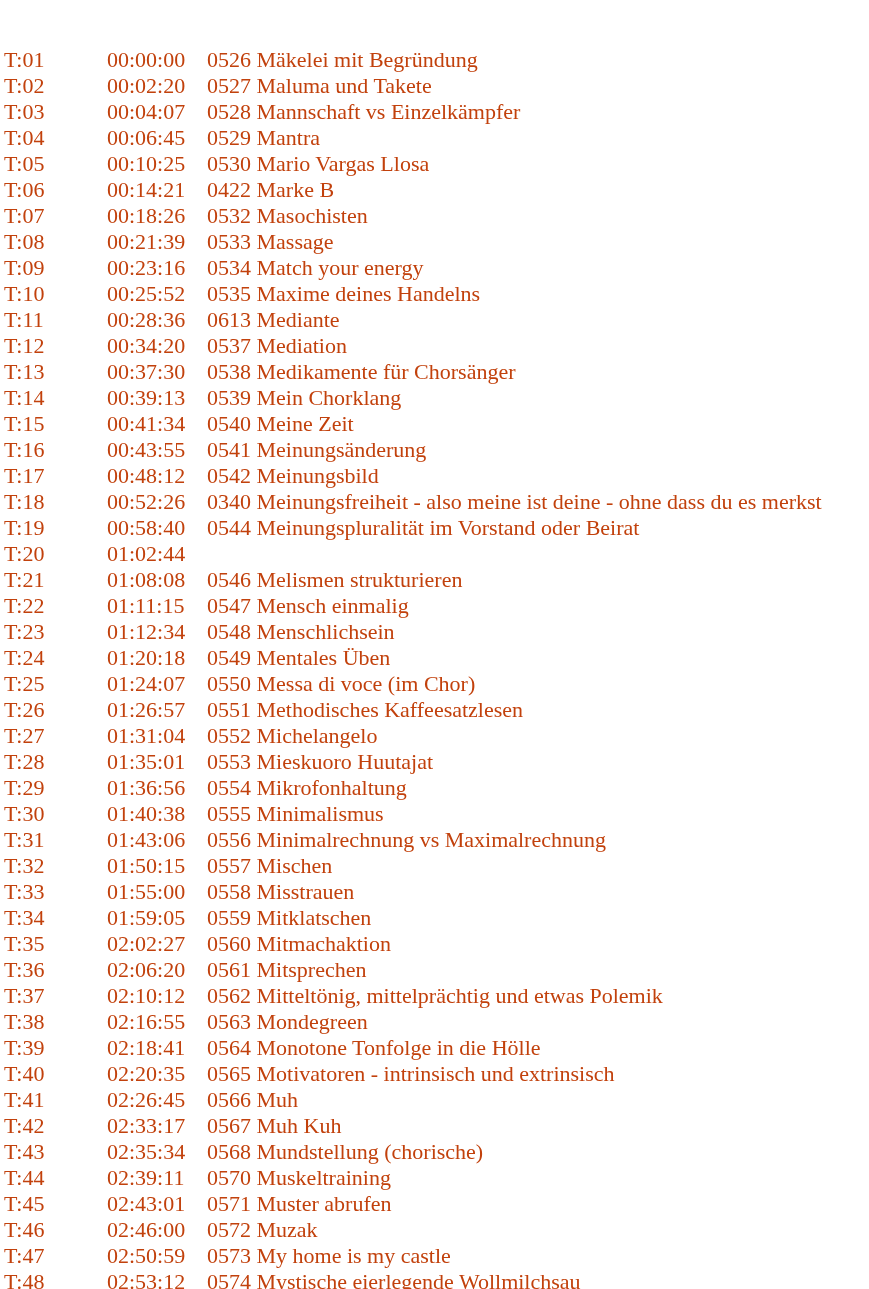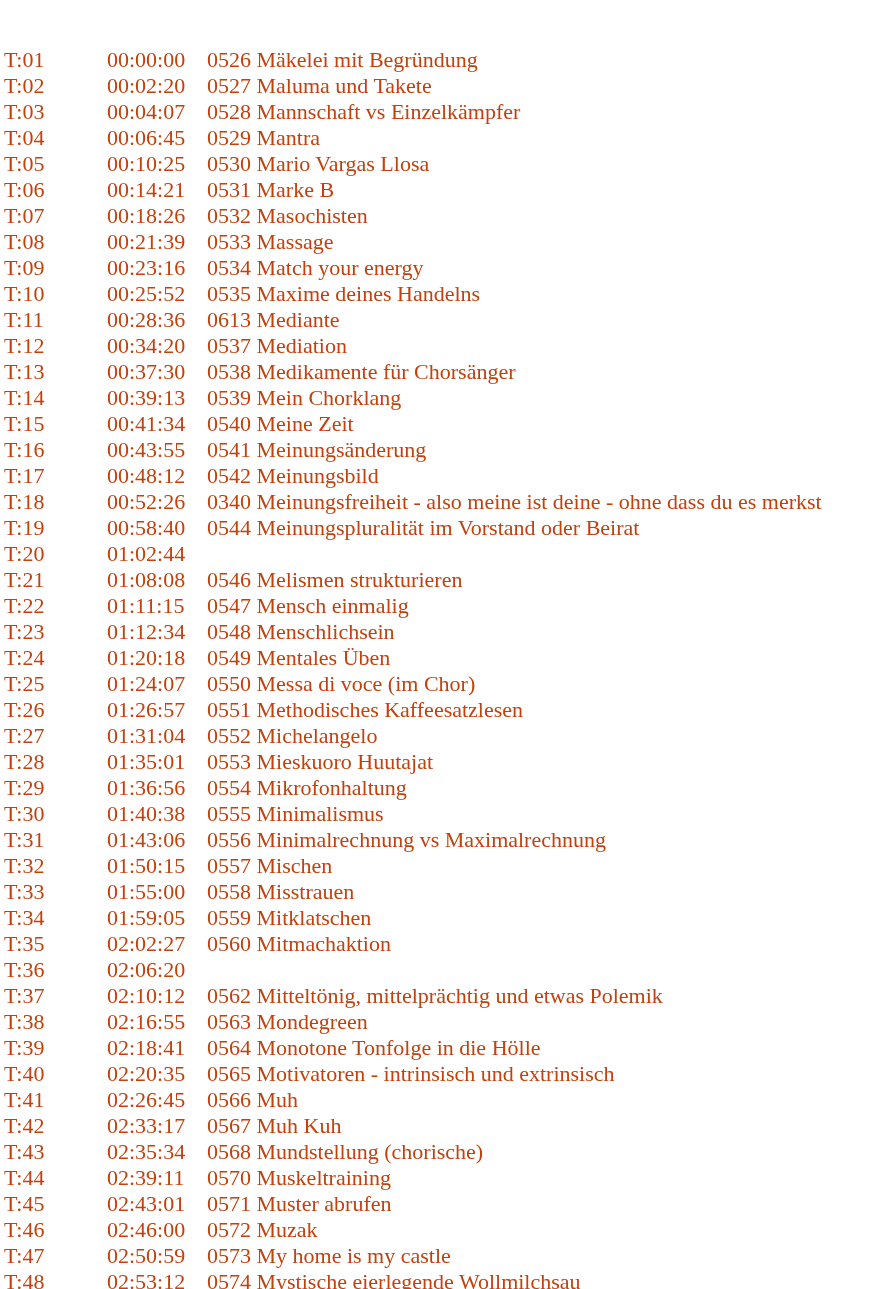--- a/index.html
+++ b/index.html
@@ -56,21 +56,21 @@
     <span class="cell">0529 Mantra</span>
   </div>
     <div class="row">
     <span class="cell">T:05</span>
     <span class="cell">00:10:25</span>
     <span class="cell">0530 Mario Vargas Llosa</span>
   </div>
     <div class="row">
     <span class="cell">T:06</span>
     <span class="cell">00:14:21</span>
-    <span class="cell">0531 Marke B</span>
+    <span class="cell">0422 Marke B</span>
   </div>
     <div class="row">
     <span class="cell">T:07</span>
     <span class="cell">00:18:26</span>
     <span class="cell">0532 Masochisten</span>
   </div>
     <div class="row">
     <span class="cell">T:08</span>
     <span class="cell">00:21:39</span>
     <span class="cell">0533 Massage</span>
@@ -205,20 +205,21 @@
     <span class="cell">0559 Mitklatschen</span>
   </div>
     <div class="row">
     <span class="cell">T:35</span>
     <span class="cell">02:02:27</span>
     <span class="cell">0560 Mitmachaktion</span>
   </div>
     <div class="row">
     <span class="cell">T:36</span>
     <span class="cell">02:06:20</span>
+    <span class="cell">0561 Mitsprechen</span>
   </div>
     <div class="row">
     <span class="cell">T:37</span>
     <span class="cell">02:10:12</span>
     <span class="cell">0562 Mitteltönig, mittelprächtig und etwas Polemik</span>
   </div>
     <div class="row">
     <span class="cell">T:38</span>
     <span class="cell">02:16:55</span>
     <span class="cell">0563 Mondegreen</span>

